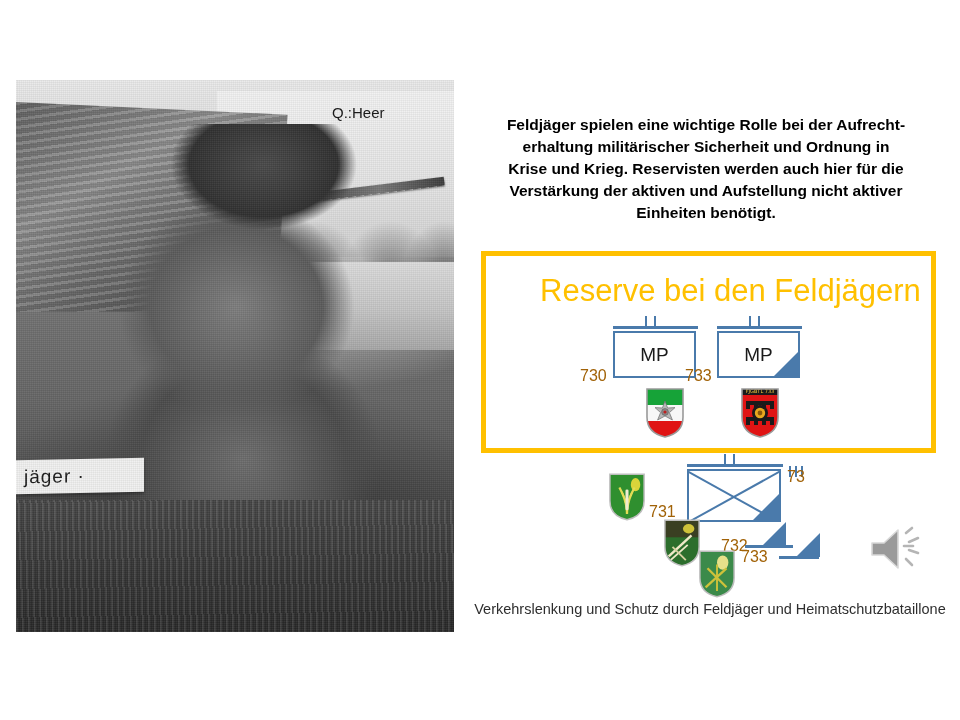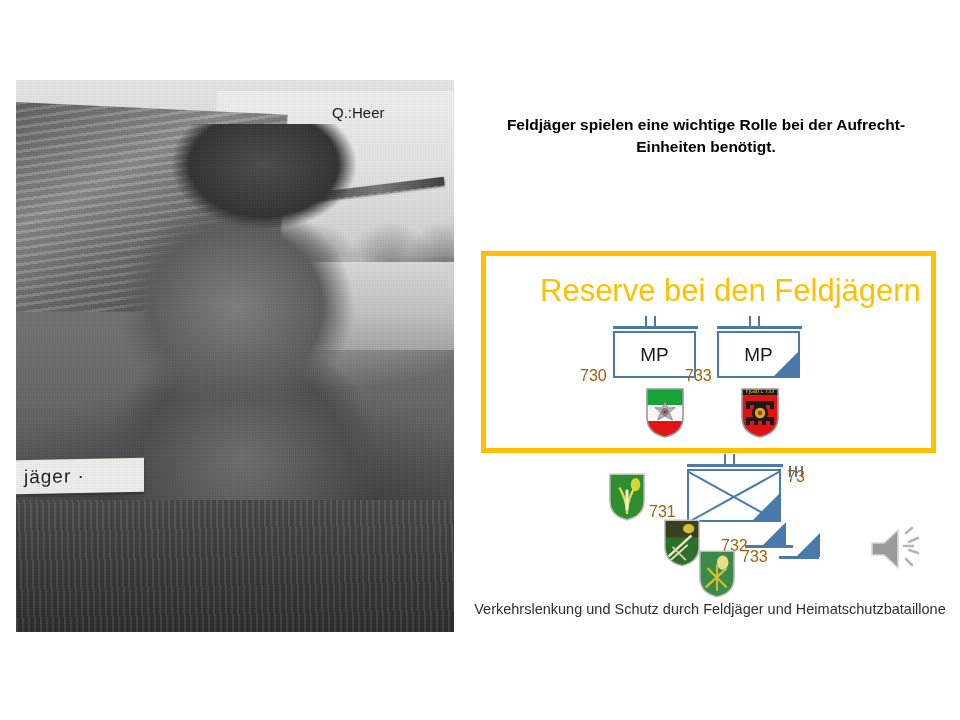--- a/index.html
+++ b/index.html
@@ -289,20 +289,23 @@
   <div class="photo-plate"></div>
   <div class="photo-plate-text">jäger ·</div>
   <div class="photo-ground"></div>
   <div class="photo-grain"></div>
 </div>
 
 <div class="source-label">Q.:Heer</div>
 
 <div class="intro-text">
   <div>Feldjäger spielen eine wichtige Rolle bei der Aufrecht-</div>
+  <div>erhaltung militärischer Sicherheit und Ordnung in</div>
+  <div>Krise und Krieg. Reservisten werden auch hier für die</div>
+  <div>Verstärkung der aktiven und Aufstellung nicht aktiver</div>
   <div>Einheiten benötigt.</div>
 </div>
 
 <div class="gold-box"></div>
 <div class="gold-heading">Reserve bei den Feldjägern</div>
 
 <div class="symbol-layer">
 
   <div class="echelon-rail" style="left:613px; top:326px; width:85px;"></div>
   <div class="echelon-tick" style="left:645px; top:316px; height:10px;"></div>

